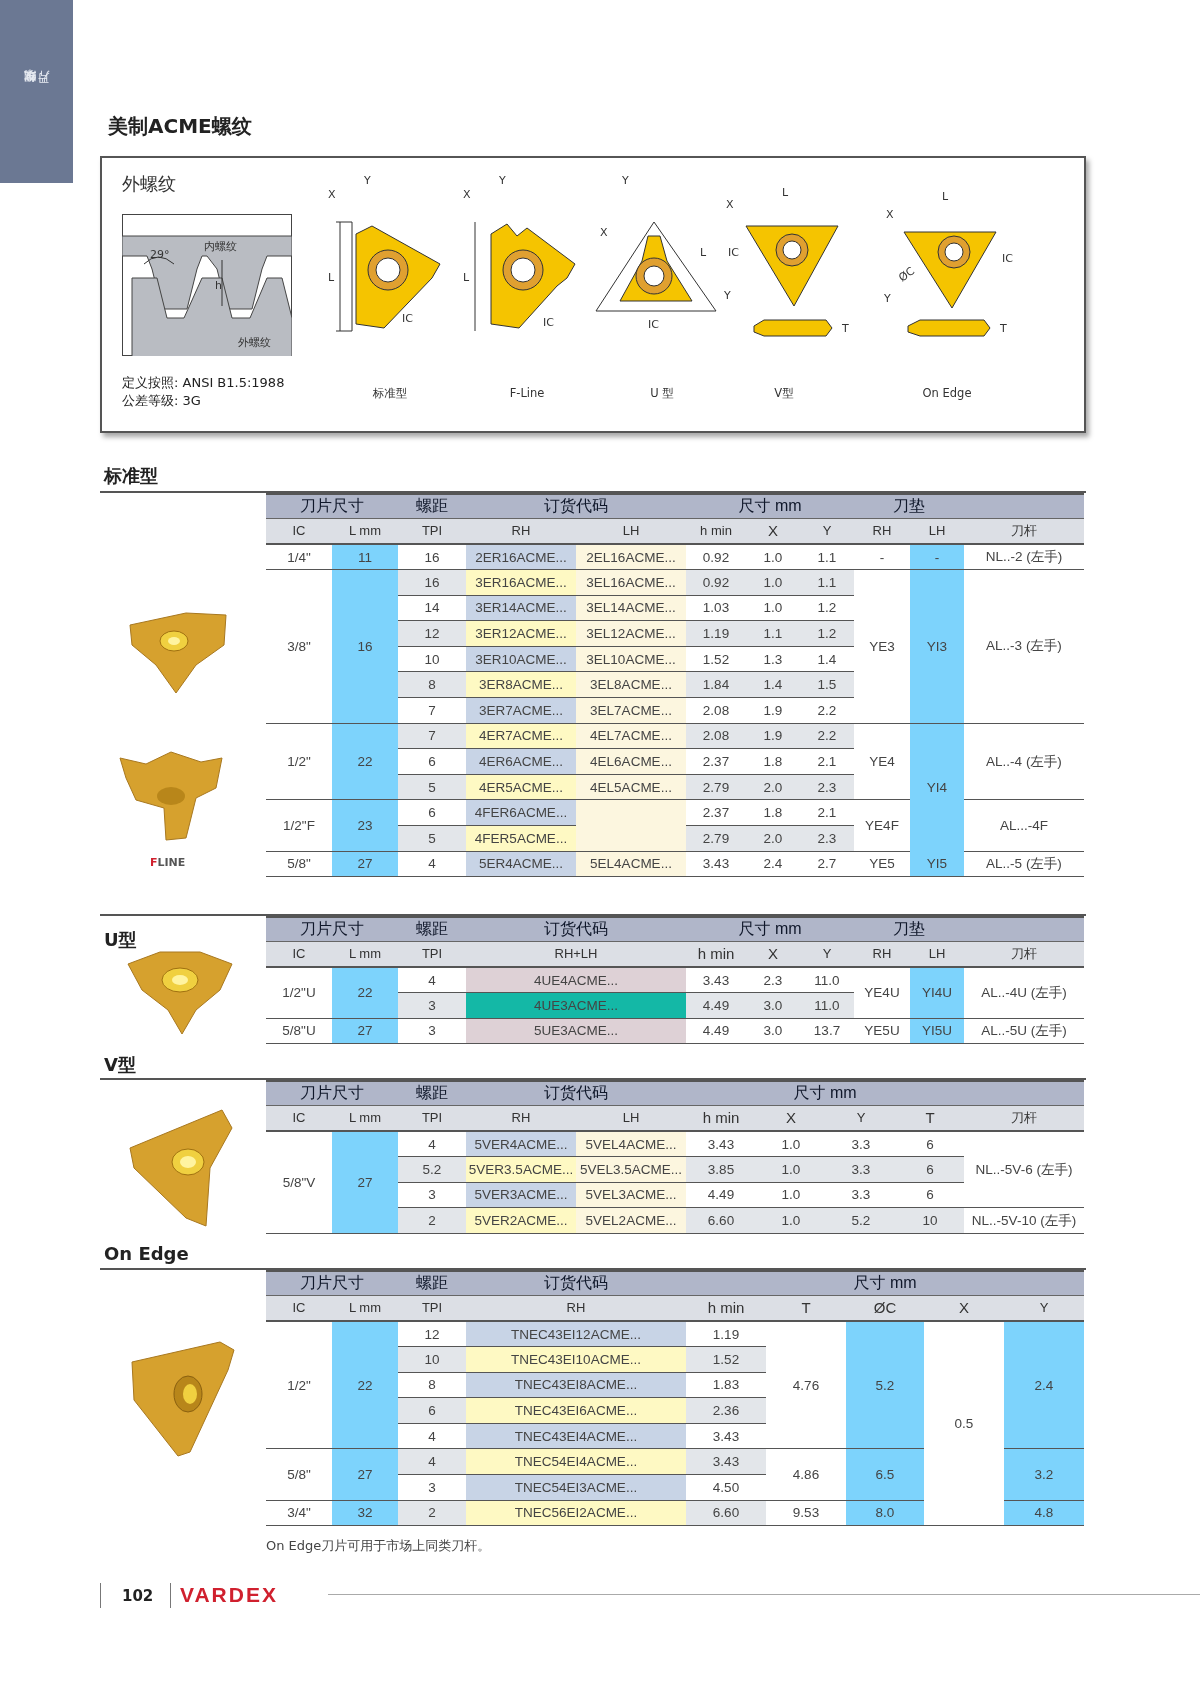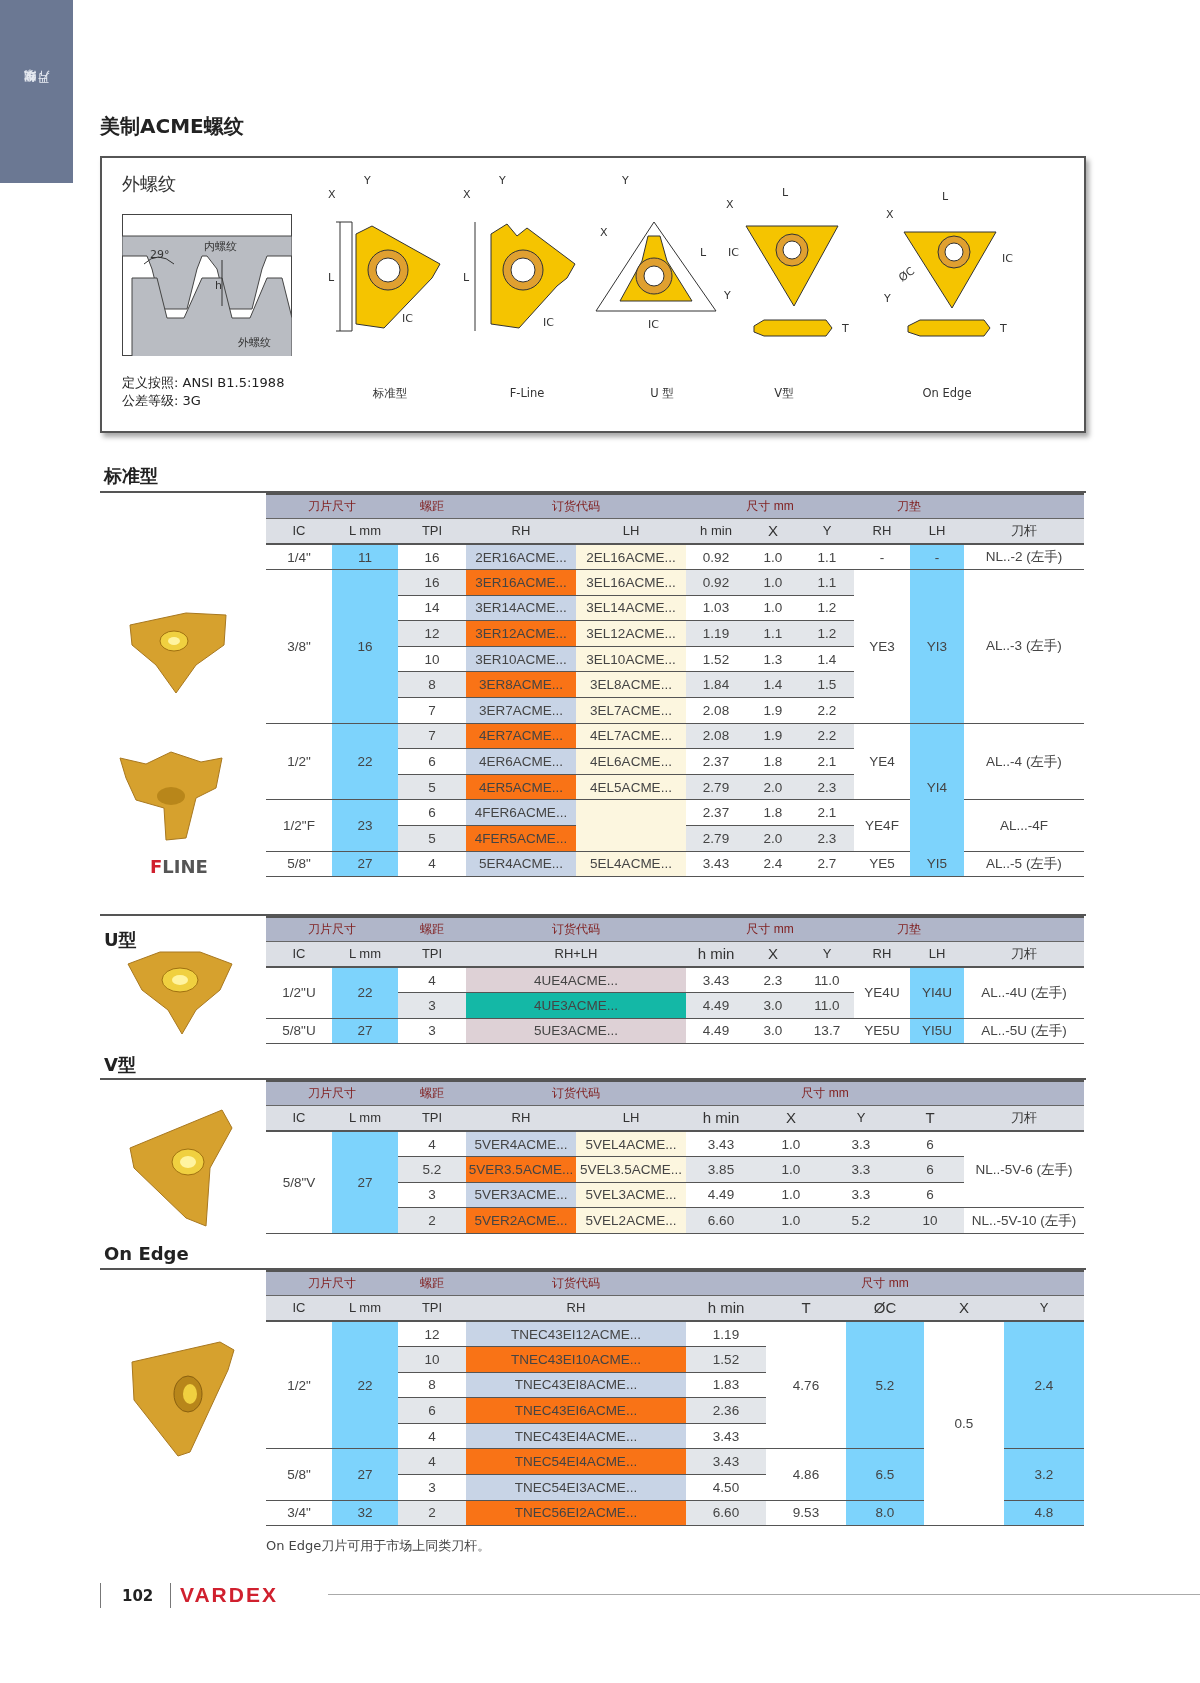--- a/index.html
+++ b/index.html
@@ -3,46 +3,46 @@
 <meta charset="utf-8">
 <style>
   * { box-sizing: border-box; margin: 0; padding: 0; }
   html, body { width: 1200px; height: 1683px; background: #fff; overflow: hidden; }
   body { position: relative; font-family: "DejaVu Sans", "Liberation Sans", sans-serif; color: #333; }
 
   .side-tab { position: absolute; left: 0; top: 0; width: 73px; height: 183px; background: #6b7893;
     display: flex; align-items: center; justify-content: center; }
   .side-tab-text { writing-mode: vertical-rl; transform: rotate(180deg); color: #e8ecf3; font-size: 12px; line-height: 14px; text-align: center; }
 
-  .page-title { position: absolute; left: 100px; top: 113px; font-size: 20px; font-weight: bold; color: #222; }
+  .page-title { position: absolute; left: 108px; top: 113px; font-size: 20px; font-weight: bold; color: #222; }
 
   .diagram-box { position: absolute; left: 100px; top: 156px; width: 986px; height: 277px; border: 2px solid #555;
     box-shadow: 3px 4px 5px rgba(0,0,0,0.35); background: #fff; }
   .diagram-box .box-heading { position: absolute; left: 20px; top: 14px; font-size: 18px; color: #333; }
   .thread-illustration { position: absolute; left: 20px; top: 56px; }
   .standard-note { position: absolute; left: 20px; top: 216px; font-size: 13px; line-height: 18px; color: #222; }
   .insert-fig { position: absolute; top: 8px; }
   .insert-caption { position: absolute; top: 228px; font-size: 11.5px; color: #333; text-align: center; width: 140px; }
 
   .section-title { position: absolute; left: 104px; font-size: 18px; font-weight: bold; color: #222; }
   .section-rule { position: absolute; left: 100px; width: 986px; height: 2px; background: #555; }
 
   .product-photo { position: absolute; }
-  .fline-logo { position: absolute; left: 150px; top: 856px; font-weight: bold; font-size: 18px; color: #555; letter-spacing: 0px; }
+  .fline-logo { position: absolute; left: 150px; top: 856px; font-weight: bold; font-size: 11px; color: #555; letter-spacing: 0px; }
   .fline-logo .f { color: #d0202e; }
 
   table.spec { position: absolute; left: 266px; width: 818px; border-collapse: collapse; font-family: "Liberation Sans", sans-serif; font-size: 13.5px; color: #444; }
   table.spec td, table.spec th { text-align: center; font-weight: normal; height: 25.6px; padding: 0; white-space: nowrap; }
-  table.spec tr.grp th { background: #b0b6c9; color: #7f1d1d; font-size: 12px; height: 24px; border-top: 2px solid #555; }
+  table.spec tr.grp th { background: #b0b6c9; color: #0f172a; font-size: 16px; height: 24px; border-top: 2px solid #555; }
   table.spec tr.hdr th { background: #dcdfe5; color: #333; font-size: 13px; height: 26px; border-top: 1px solid #666; border-bottom: 2px solid #555; }
   table.spec tr.hdr th.big { font-size: 15px; }
   .bl { border-bottom: 1px solid #555; }
   .gcol { background: #7dd3fc; }
   .rh { background: #c8d4e6; }
-  .rh2 { background: #f97316; }
+  .rh2 { background: #fef9c3; }
   .lh { background: #fcf6df; }
   .uc { background: #ded1d6; }
   .uc2 { background: #14b8a6; }
   .grey { background: #e3e6ea; }
 
   .onedge-note { position: absolute; left: 266px; top: 1537px; font-size: 13px; color: #444; }
 
   .footer-bar1 { position: absolute; left: 100px; top: 1583px; width: 1px; height: 25px; background: #777; }
   .page-num { position: absolute; left: 122px; top: 1587px; font-size: 15px; font-weight: bold; color: #222; }
   .footer-bar2 { position: absolute; left: 170px; top: 1583px; width: 1px; height: 25px; background: #777; }

